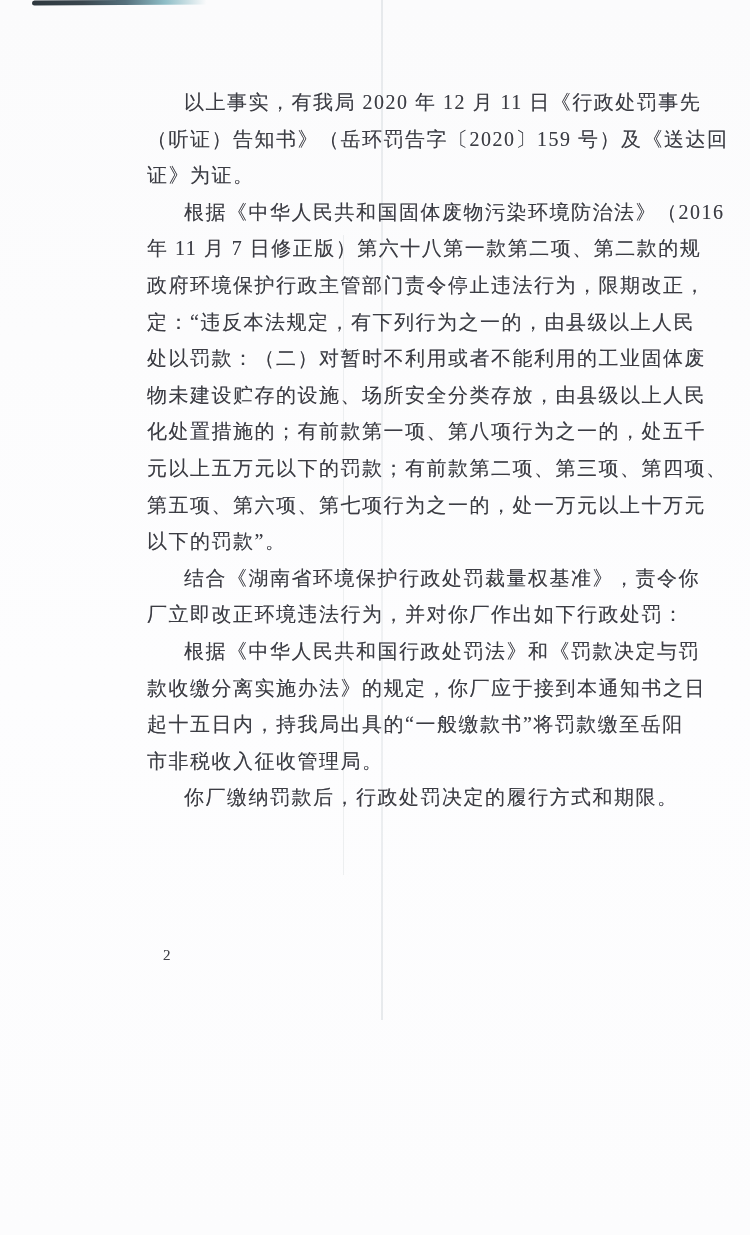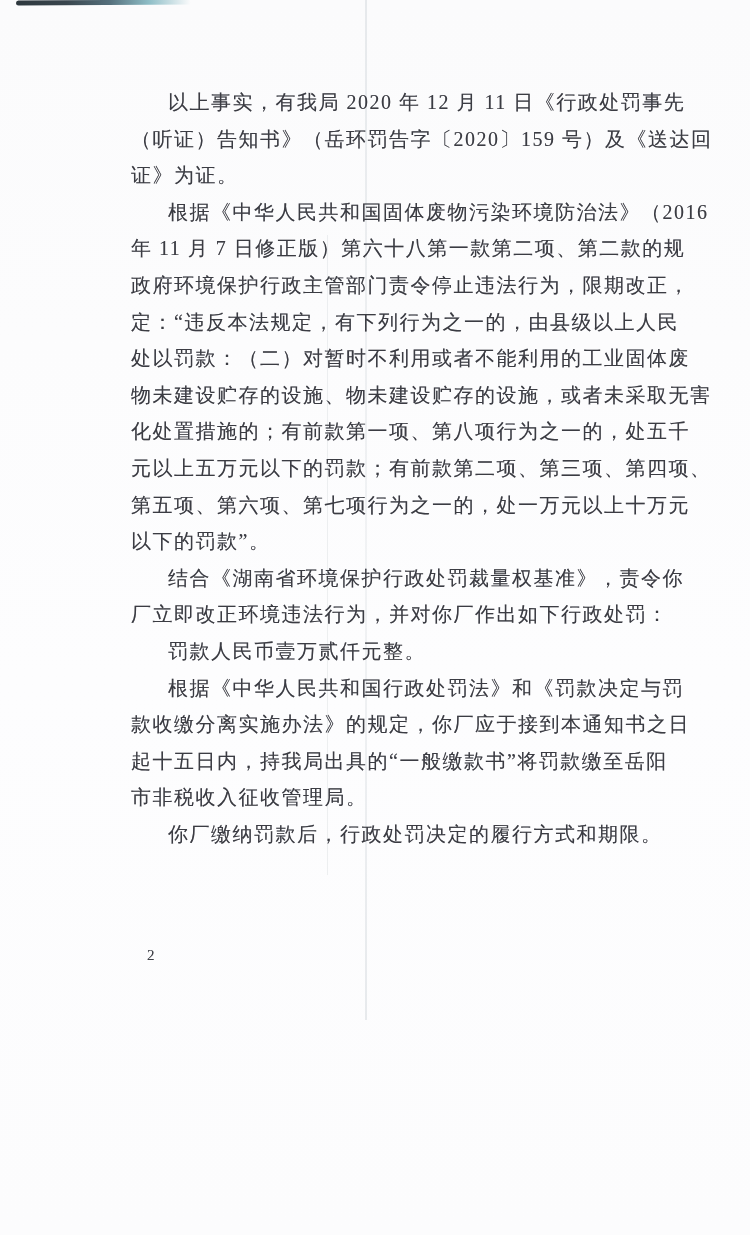--- a/index.html
+++ b/index.html
@@ -10,20 +10,21 @@
     width: 750px;
     height: 1235px;
     position: relative;
     overflow: hidden;
     background: linear-gradient(180deg, #fbfbfc 0%, #fdfdfe 55%, #fcfcfd 100%);
     font-family: "Liberation Serif", "DejaVu Serif", serif;
   }
   #page {
     position: absolute;
     inset: 0;
+    margin-left: 16px;
   }
   
   #scan-streak {
     position: absolute;
     left: 16px;
     top: 0px;
     width: 180px;
     height: 5px;
     border-radius: 3px;
     transform: rotate(-0.4deg);
@@ -91,28 +92,27 @@
   <div id="fold-line-mid"></div>
   <div id="text-block">
       <div class="line indent-paragraph">以上事实，有我局 2020 年 12 月 11 日《行政处罚事先</div>
       <div class="line indent-none">（听证）告知书》（岳环罚告字〔2020〕159 号）及《送达回</div>
       <div class="line indent-none">证》为证。</div>
       <div class="line indent-paragraph">根据《中华人民共和国固体废物污染环境防治法》（2016</div>
       <div class="line indent-none">年 11 月 7 日修正版）第六十八第一款第二项、第二款的规</div>
       <div class="line indent-none">政府环境保护行政主管部门责令停止违法行为，限期改正，</div>
       <div class="line indent-none">定：“违反本法规定，有下列行为之一的，由县级以上人民</div>
       <div class="line indent-none">处以罚款：（二）对暂时不利用或者不能利用的工业固体废</div>
-      <div class="line indent-none">物未建设贮存的设施、物未建设贮存的设施，或者未采取无害</div>
+      <div class="line indent-none">物未建设贮存的设施、场所安全分类存放，由县级以上人民</div>
       <div class="line indent-none">化处置措施的；有前款第一项、第八项行为之一的，处五千</div>
       <div class="line indent-none">元以上五万元以下的罚款；有前款第二项、第三项、第四项、</div>
       <div class="line indent-none">第五项、第六项、第七项行为之一的，处一万元以上十万元</div>
       <div class="line indent-none">以下的罚款”。</div>
       <div class="line indent-paragraph">结合《湖南省环境保护行政处罚裁量权基准》，责令你</div>
       <div class="line indent-none">厂立即改正环境违法行为，并对你厂作出如下行政处罚：</div>
-      <div class="line indent-paragraph">罚款人民币壹万贰仟元整。</div>
       <div class="line indent-paragraph">根据《中华人民共和国行政处罚法》和《罚款决定与罚</div>
       <div class="line indent-none">款收缴分离实施办法》的规定，你厂应于接到本通知书之日</div>
       <div class="line indent-none">起十五日内，持我局出具的“一般缴款书”将罚款缴至岳阳</div>
       <div class="line indent-none">市非税收入征收管理局。</div>
       <div class="line indent-paragraph">你厂缴纳罚款后，行政处罚决定的履行方式和期限。</div>
     </div>
   <div id="page-number">2</div>
 </div>
 
 </body></html>

